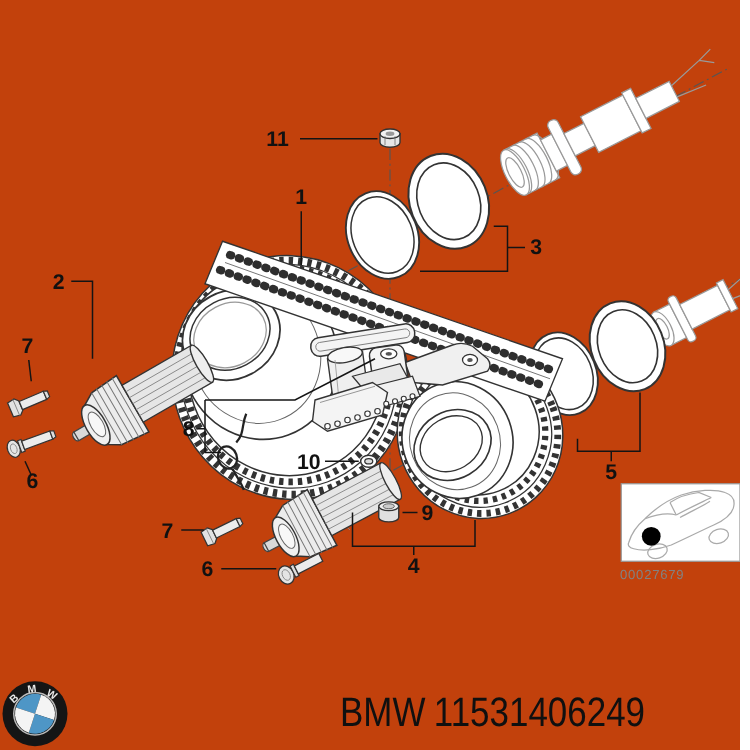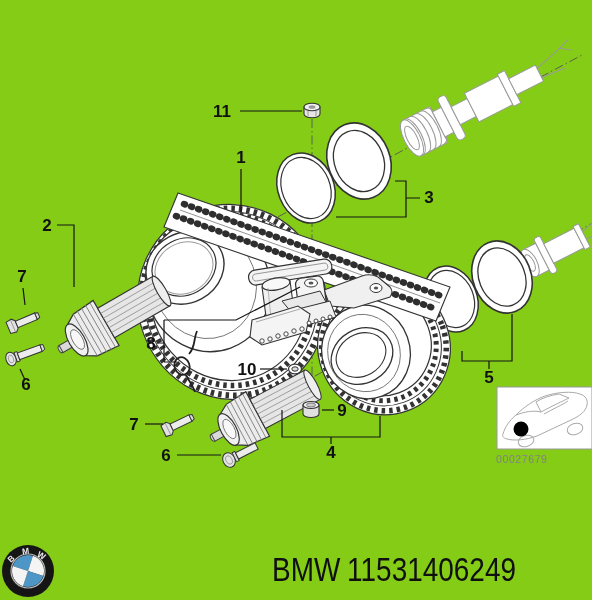--- a/index.html
+++ b/index.html
@@ -1,16 +1,16 @@
 <!DOCTYPE html>
 <html><head>
 <meta charset="utf-8">
 <style>
   html,body{margin:0;padding:0;background:#fff;}
-  .stage{position:relative;width:592px;height:600px;background:#84cc16;overflow:hidden;
+  .stage{position:relative;width:592px;height:600px;background:#c2410c;overflow:hidden;
          font-family:"Liberation Sans",sans-serif;}
   svg text{font-family:"Liberation Sans",sans-serif;}
   .callout{font-size:17px;font-weight:700;fill:#111;}
   .leader{stroke:#141414;stroke-width:1.2;fill:none;}
   .inkline{stroke:#333;stroke-width:1.2;fill:#fff;}
   .thin{stroke:#888;stroke-width:0.7;fill:none;}
   .axis{stroke:#555;stroke-width:0.9;fill:none;stroke-dasharray:9 3 1.5 3;}
   .cam{stroke:#9a9a9a;stroke-width:1;fill:#fff;}
   .camline{stroke:#9a9a9a;stroke-width:1;fill:none;}
   .inset-code{font-size:10.5px;fill:#828282;letter-spacing:.6px;}

